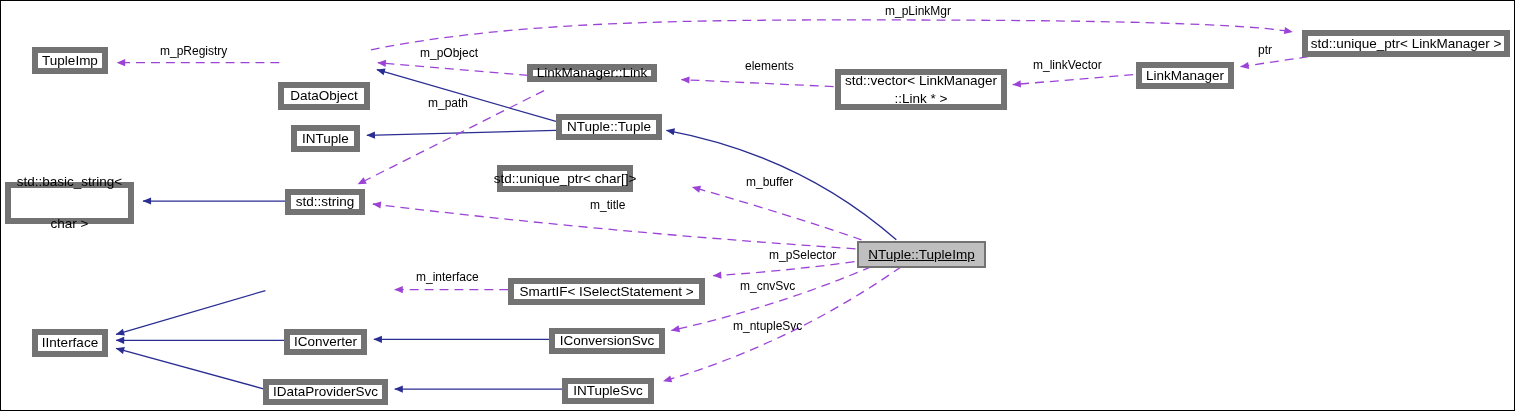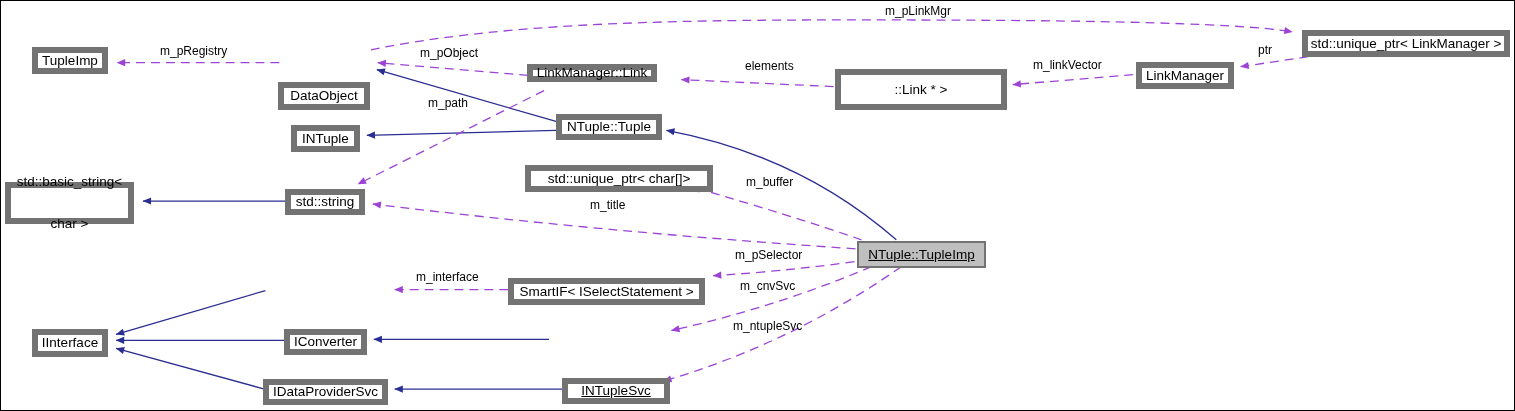--- a/index.html
+++ b/index.html
@@ -81,67 +81,71 @@
   <div class="node" style="left:277px;top:45px;width:92px;height:28px;margin-top:36px;">
       <span>DataObject</span>
     </div>
   <div class="node" style="left:1301px;top:29px;width:208px;height:27px;">
       <span>std::unique_ptr&lt; LinkManager &gt;</span>
     </div>
   <div class="node" style="left:1135px;top:61px;width:98px;height:27px;">
       <span>LinkManager</span>
     </div>
   <div class="node" style="left:834px;top:68px;width:172px;height:41px;">
+    <span>std::vector&lt; LinkManager</span>
     <span>::Link * &gt;</span>
   </div>
   <div class="node" style="left:526px;top:63px;width:130px;height:18px;">
       <span>LinkManager::Link</span>
     </div>
   <div class="node" style="left:555px;top:113px;width:106px;height:26px;">
       <span>NTuple::Tuple</span>
     </div>
   <div class="node" style="left:290px;top:124px;width:69px;height:27px;">
       <span>INTuple</span>
     </div>
   <div class="node" style="left:4px;top:181px;width:129px;height:42px;gap:24px;">
     <span>std::basic_string&lt;</span>
     <span>char &gt;</span>
   </div>
   <div class="node" style="left:284px;top:188px;width:80px;height:26px;">
       <span>std::string</span>
     </div>
-  <div class="node" style="left:524px;top:164px;width:188px;height:27px;">
+  <div class="node" style="left:496px;top:164px;width:136px;height:27px;">
       <span>std::unique_ptr&lt; char[]&gt;</span>
     </div>
   <div class="node highlight" style="left:856px;top:240px;width:129px;height:27px;">
       <span>NTuple::TupleImp</span>
     </div>
   <div class="node" style="left:507px;top:277px;width:197px;height:27px;">
       <span>SmartIF&lt; ISelectStatement &gt;</span>
     </div>
   <div class="node" style="left:31px;top:328px;width:76px;height:28px;">
       <span>IInterface</span>
     </div>
   <div class="node" style="left:283px;top:328px;width:83px;height:26px;">
       <span>IConverter</span>
     </div>
+  <div class="node" style="left:548px;top:327px;width:116px;height:26px;">
+      <span>IConversionSvc</span>
+    </div>
   <div class="node" style="left:262px;top:378px;width:125px;height:26px;">
       <span>IDataProviderSvc</span>
     </div>
-  <div class="node" style="left:561px;top:377px;width:108px;height:26px;text-decoration:underline;">
+  <div class="node" style="left:561px;top:377px;width:92px;height:26px;">
       <span>INTupleSvc</span>
     </div>
 
   <div class="edge-label" style="left:159px;top:43px;">m_pRegistry</div>
   <div class="edge-label" style="left:884px;top:3px;">m_pLinkMgr</div>
   <div class="edge-label" style="left:1257px;top:42px;">ptr</div>
   <div class="edge-label" style="left:1032px;top:57px;">m_linkVector</div>
   <div class="edge-label" style="left:744px;top:58px;">elements</div>
   <div class="edge-label" style="left:419px;top:45px;">m_pObject</div>
   <div class="edge-label" style="left:427px;top:95px;">m_path</div>
   <div class="edge-label" style="left:745px;top:174px;">m_buffer</div>
   <div class="edge-label" style="left:589px;top:197px;">m_title</div>
-  <div class="edge-label" style="left:734px;top:247px;">m_pSelector</div>
+  <div class="edge-label" style="left:768px;top:247px;">m_pSelector</div>
   <div class="edge-label" style="left:415px;top:269px;">m_interface</div>
   <div class="edge-label" style="left:739px;top:278px;">m_cnvSvc</div>
   <div class="edge-label" style="left:732px;top:318px;">m_ntupleSvc</div>
 
 </div>
 
 </body></html>

